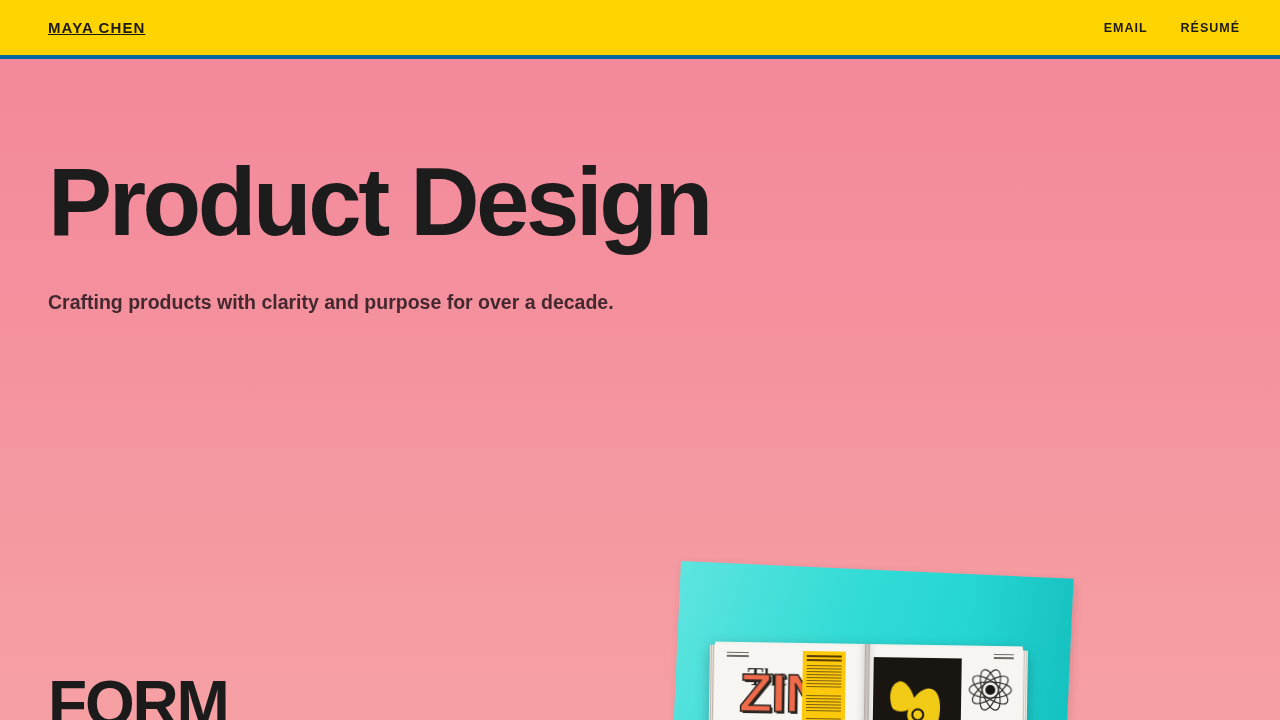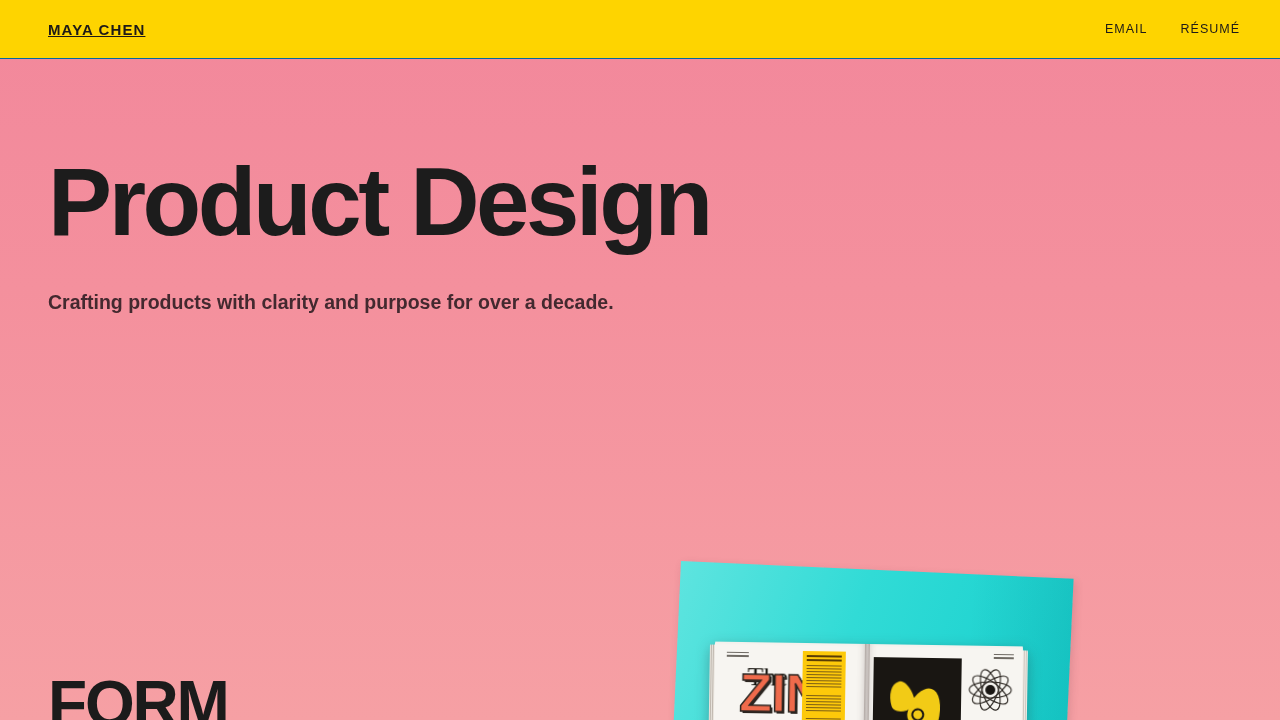--- a/index.html
+++ b/index.html
@@ -13,34 +13,34 @@
   
   #page-bg {
     position:absolute; left:0; top:0; width:1280px; height:720px;
     background:linear-gradient(180deg,#f2879b 0%, #f4909d 40%, #f6a0a4 100%);
   }
 
   
   #nav {
     position:absolute; left:0; top:0; width:1280px; height:59px;
     background:#fed400;
-    border-bottom:1px solid #0369a1;
+    border-bottom:4px solid #0369a1;
     display:flex; align-items:center;
     padding:0 40px 0 48px;
     z-index:40;
   }
   #logo {
     font-size:15px; font-weight:bold; letter-spacing:1.1px;
     color:#1d1a18; white-space:nowrap;
   }
   #nav-links {
     margin-left:auto; display:flex; align-items:center; gap:33px;
   }
   .nav-link {
-    font-size:12.5px; font-weight:normal; letter-spacing:1.0px;
+    font-size:12.5px; font-weight:bold; letter-spacing:1.0px;
     color:#1d1a18; text-decoration:none; white-space:nowrap;
   }
 
   
   #hero { position:absolute; left:48px; top:118px; width:1100px; z-index:20;margin-top:36px; }
   .headline-line {
     font-size:96px;
     font-weight:bold;
     letter-spacing:-3.4px;
     line-height:0.99;

